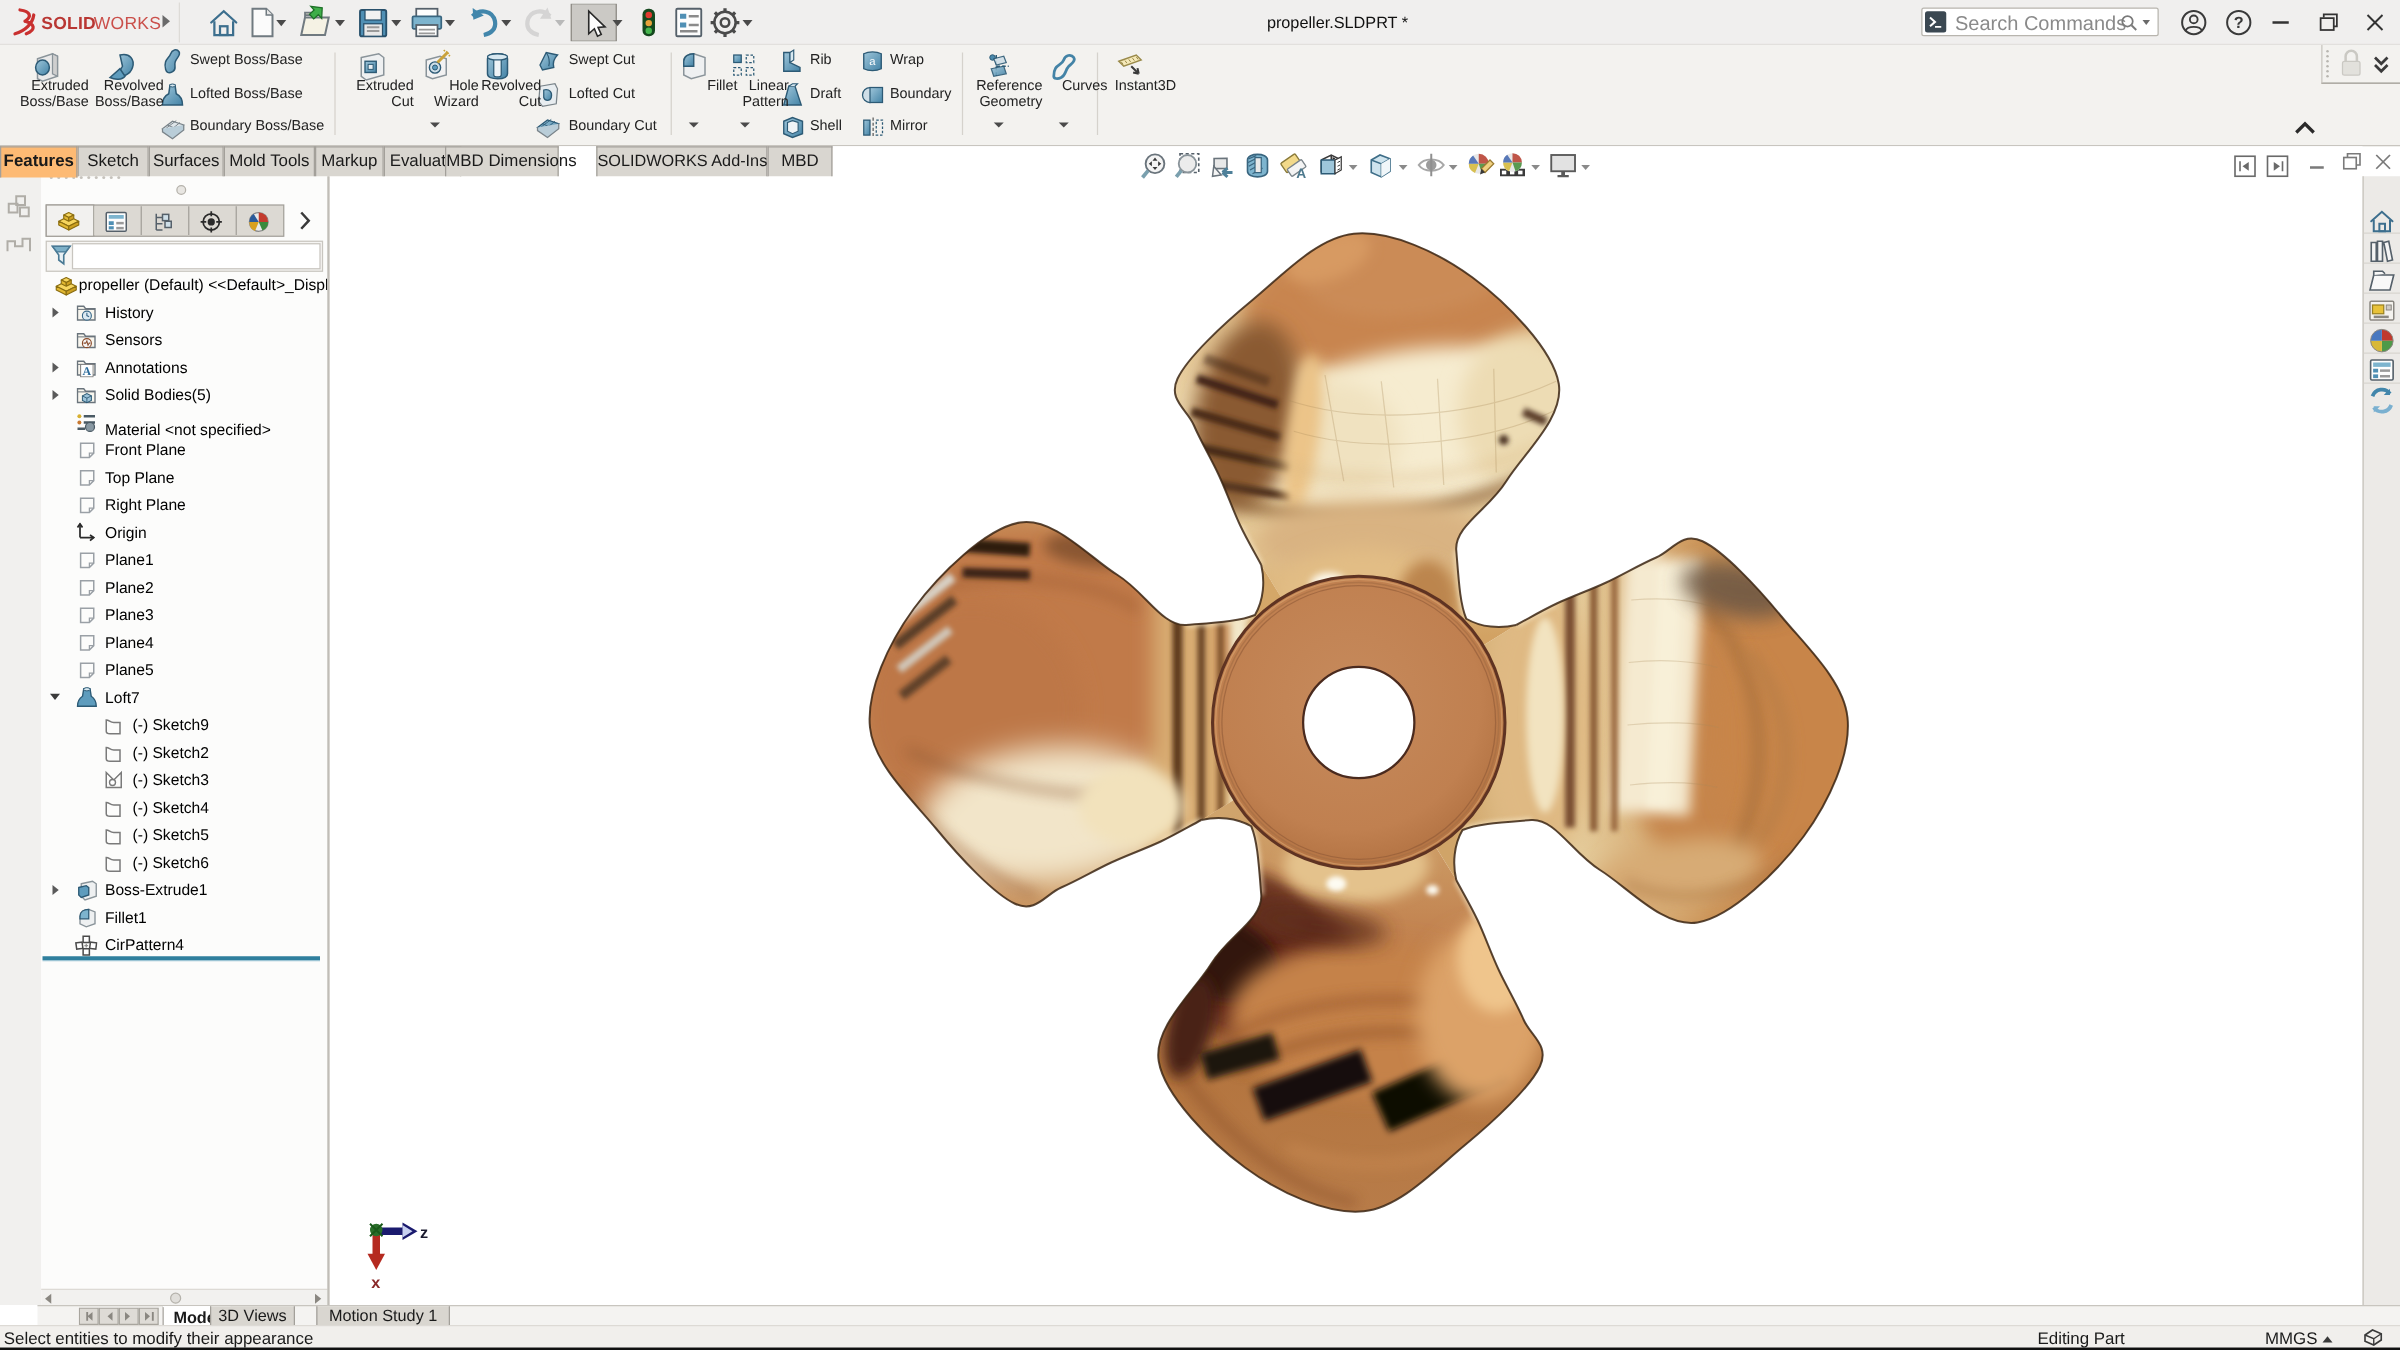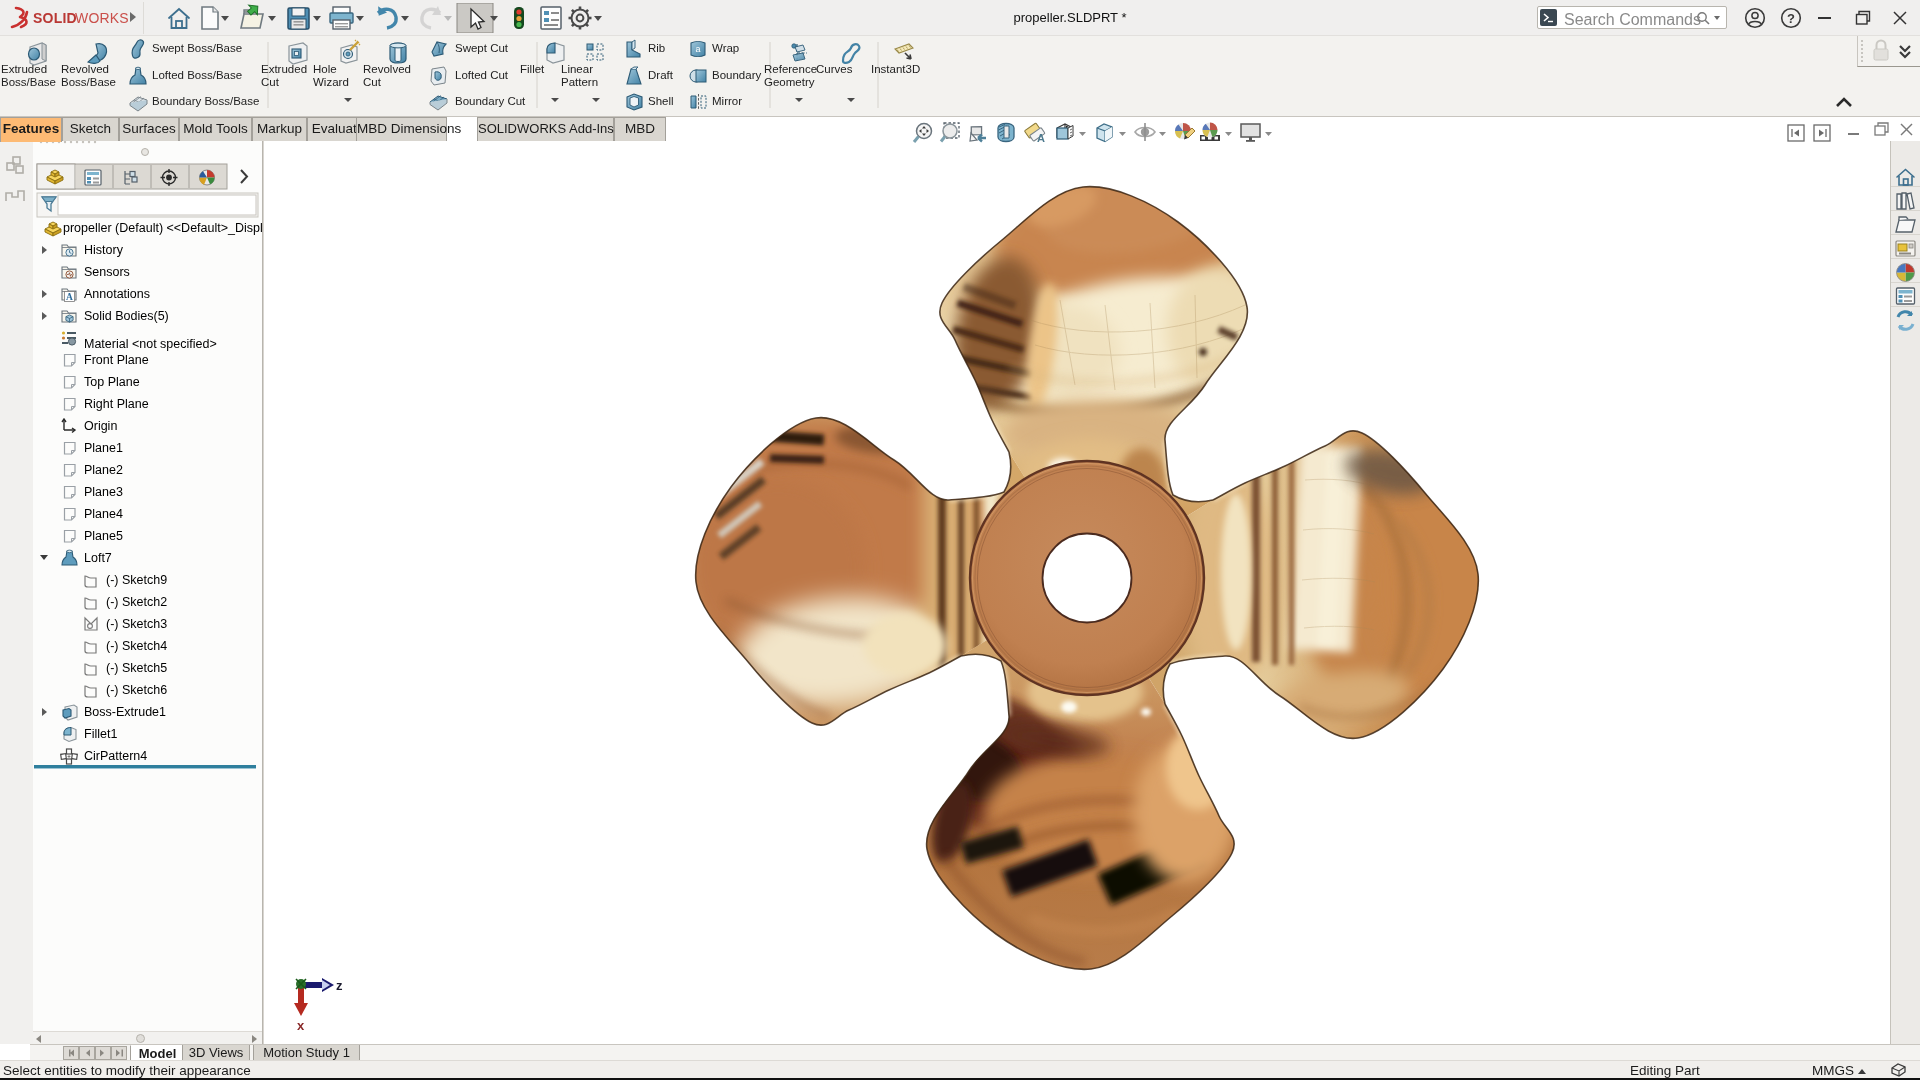--- a/index.html
+++ b/index.html
@@ -6,21 +6,21 @@
 html,body { width:1920px; height:1080px; overflow:hidden; }
 body { font-family:"Liberation Sans",sans-serif; background:#ffffff; position:relative; color:#1a1a1a; }
 .abs { position:absolute; }
 
 
 #titlebar { position:absolute; left:0; top:0; width:1920px; height:36px; background:#f0efee; border-bottom:1px solid #e2e0dd; }
 #title-text { position:absolute; top:10px; left:920px; width:300px; text-align:center; font-size:13px; color:#111; }
 
 
 #ribbon { position:absolute; left:0; top:36px; width:1920px; height:81px; background:#f3f2ef; border-bottom:1px solid #c8c5bf; }
-.rlabel { position:absolute; font-size:11.5px; color:#222; text-align:left; line-height:13px; white-space:nowrap; }
+.rlabel { position:absolute; font-size:11.5px; color:#222; text-align:right; line-height:13px; white-space:nowrap; }
 .rlabel2 { position:absolute; font-size:11.5px; color:#222; white-space:nowrap; }
 .caret { position:absolute; width:0; height:0; border-left:4px solid transparent; border-right:4px solid transparent; border-top:4px solid #4a4a4a; }
 
 
 #tabrow { position:absolute; left:0; top:117px; width:1920px; height:24px; background:transparent; z-index:5; }
 .tab { position:absolute; top:0; height:24px; background:#d9d6d0; border:1px solid #a3a09a; border-bottom:none; font-size:13.5px; color:#1a1a1a; text-align:center; padding-top:3px; white-space:nowrap; }
 .tab.active { background:#fdba74; border-color:#a3a09a; font-weight:bold; z-index:2; height:25px; }
 
 
 #leftstrip { position:absolute; left:0; top:141px; width:33px; height:903px; background:#f1f0ee; }
@@ -1000,21 +1000,21 @@
         <rect x="48.5" y="0.5" width="15" height="13"></rect>
     </g>
     <g fill="#8a8781">
       <path d="M11,3.5 v7 l-4,-3.5 Z M6,3.5 h1.5 v7 H6 Z"></path>
       <path d="M27,3.5 v7 l-4,-3.5 Z"></path>
       <path d="M37,3.5 v7 l4,-3.5 Z"></path>
       <path d="M53,3.5 v7 l4,-3.5 Z M58.5,3.5 h1.5 v7 h-1.5 Z"></path>
     </g>
   </svg>
   <div class="mtab" style="left:100px;width:55px;background:#ffffff;font-weight:bold;border-top:1px solid #fff">Model</div>
-  <div class="mtab" style="left:152px;width:68px">3D Views</div>
+  <div class="mtab" style="left:138px;width:68px">3D Views</div>
   <div class="mtab" style="left:223px;width:107px">Motion Study 1</div>
 </div>
 <div id="statusbar">
   <div class="abs" style="left:3px;top:2px">Select entities to modify their appearance</div>
   <div class="abs" style="left:1630px;top:2px">Editing Part</div>
   <div class="abs" style="left:1812px;top:2px">MMGS</div>
   <div class="abs" style="left:1858px;top:8px;width:0;height:0;border-left:4px solid transparent;border-right:4px solid transparent;border-bottom:5px solid #3a3a3a"></div>
   <svg class="abs" style="left:1890px;top:1px" width="17" height="16" viewBox="0 0 17 16">
     <path d="M2,6 L8,2 L15,5 L15,10 L9,14 L2,11 Z" fill="none" stroke="#3a3a3a" stroke-width="1.3"></path>
     <path d="M2,6 L9,9 L15,5 M9,9 L9,14" fill="none" stroke="#3a3a3a" stroke-width="1.1"></path>

